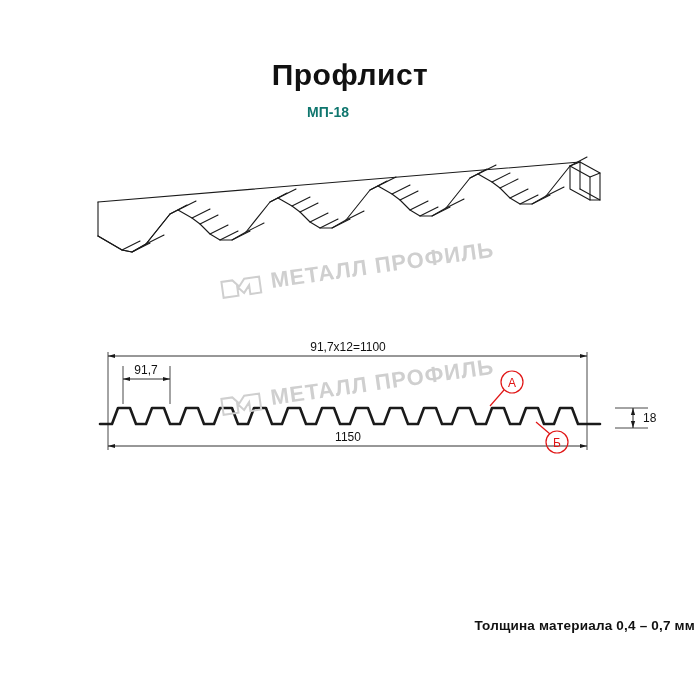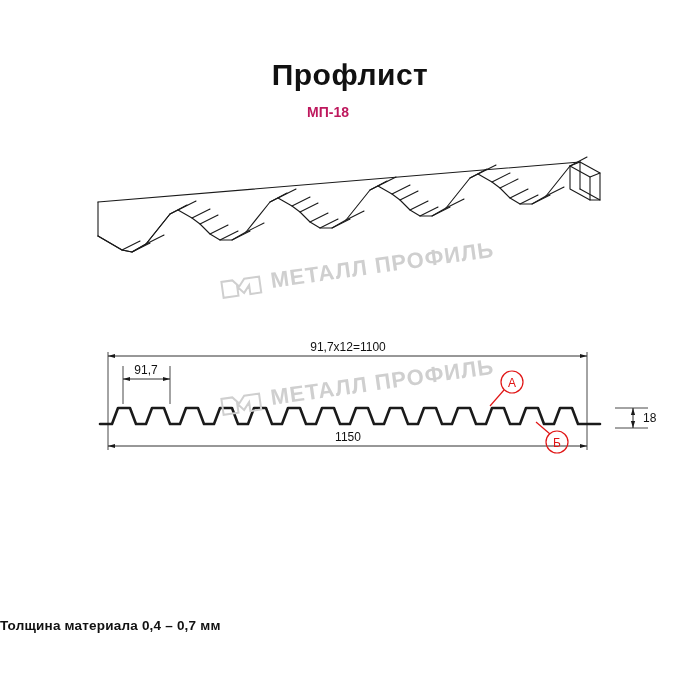--- a/index.html
+++ b/index.html
@@ -32,28 +32,28 @@
     color: #111111;
   }
   .subtitle {
     position: absolute;
     top: 104px;
     left: 0;
     width: 656px;
     text-align: center;
     font-size: 14px;
     font-weight: bold;
-    color: #be185d;
+    color: #0f766e;
   }
   .footer-note {
     position: absolute;
     top: 618px;
     left: 0;
     width: 695px;
-    text-align: left;
+    text-align: right;
     font-size: 13.5px;
     font-weight: bold;
     color: #111111;
     letter-spacing: 0.2px;
   }
   .iso-view {
     position: absolute;
     top: 140px;
     left: 60px;
     width: 580px;

